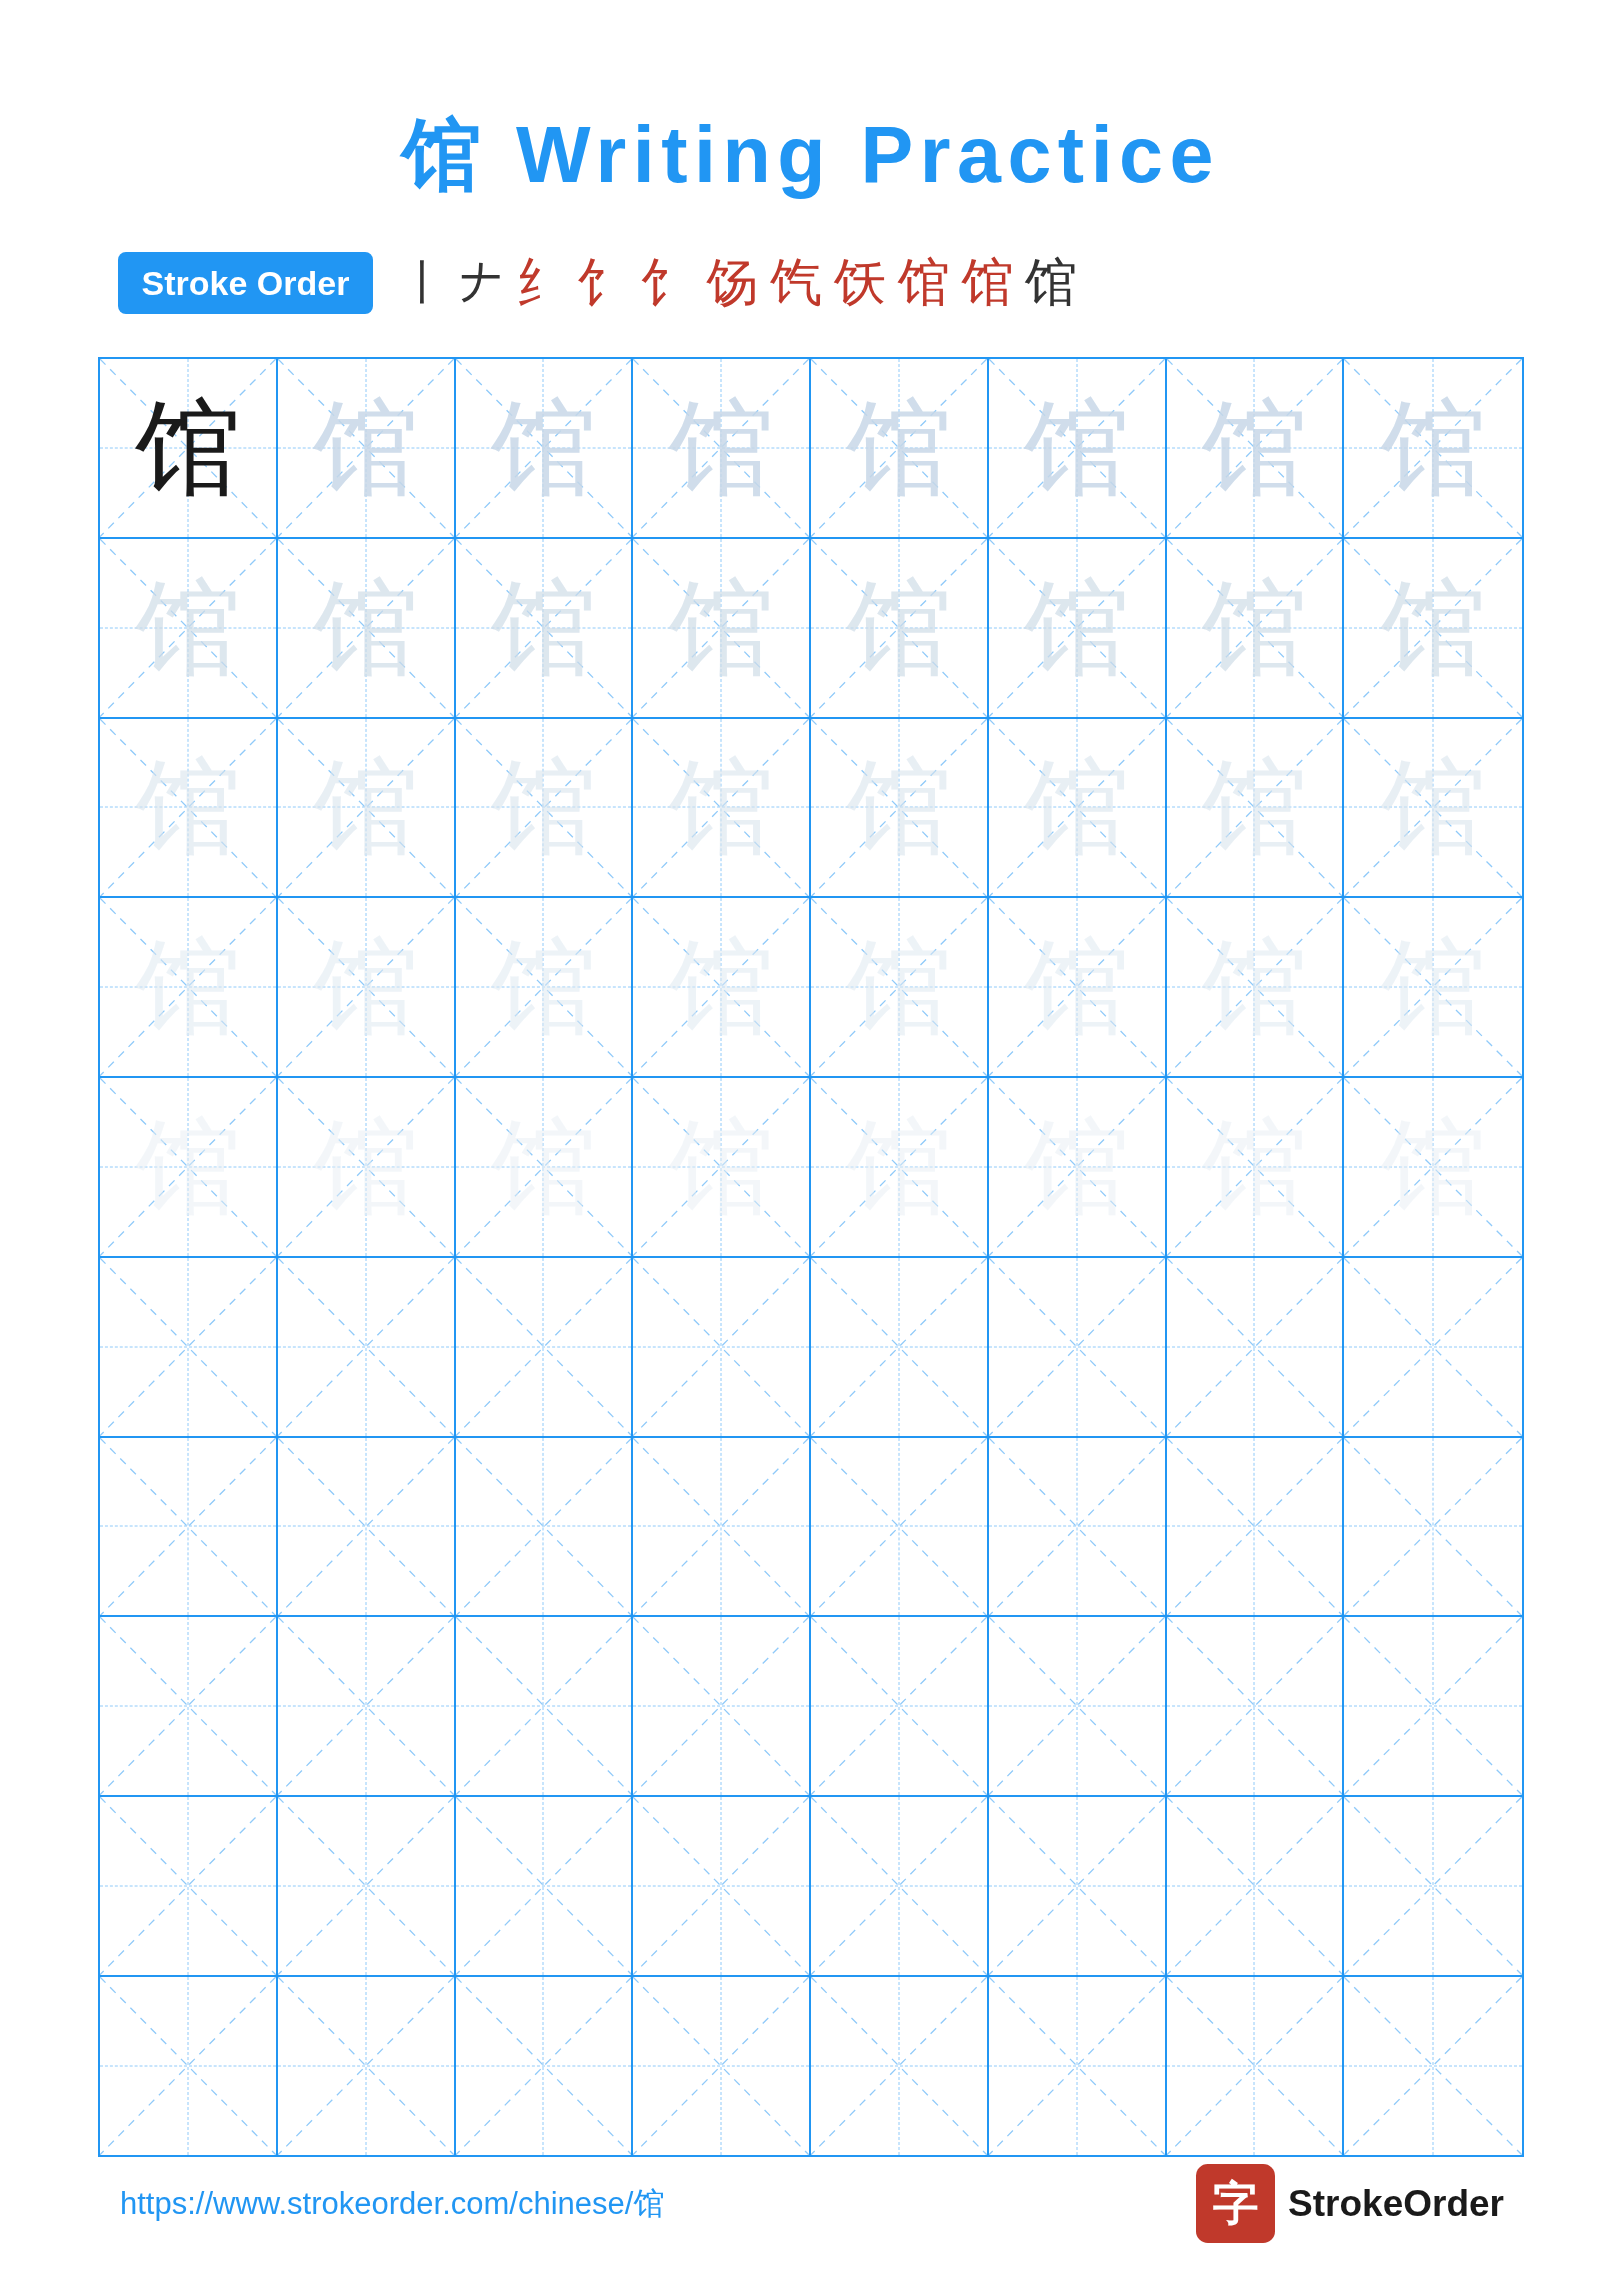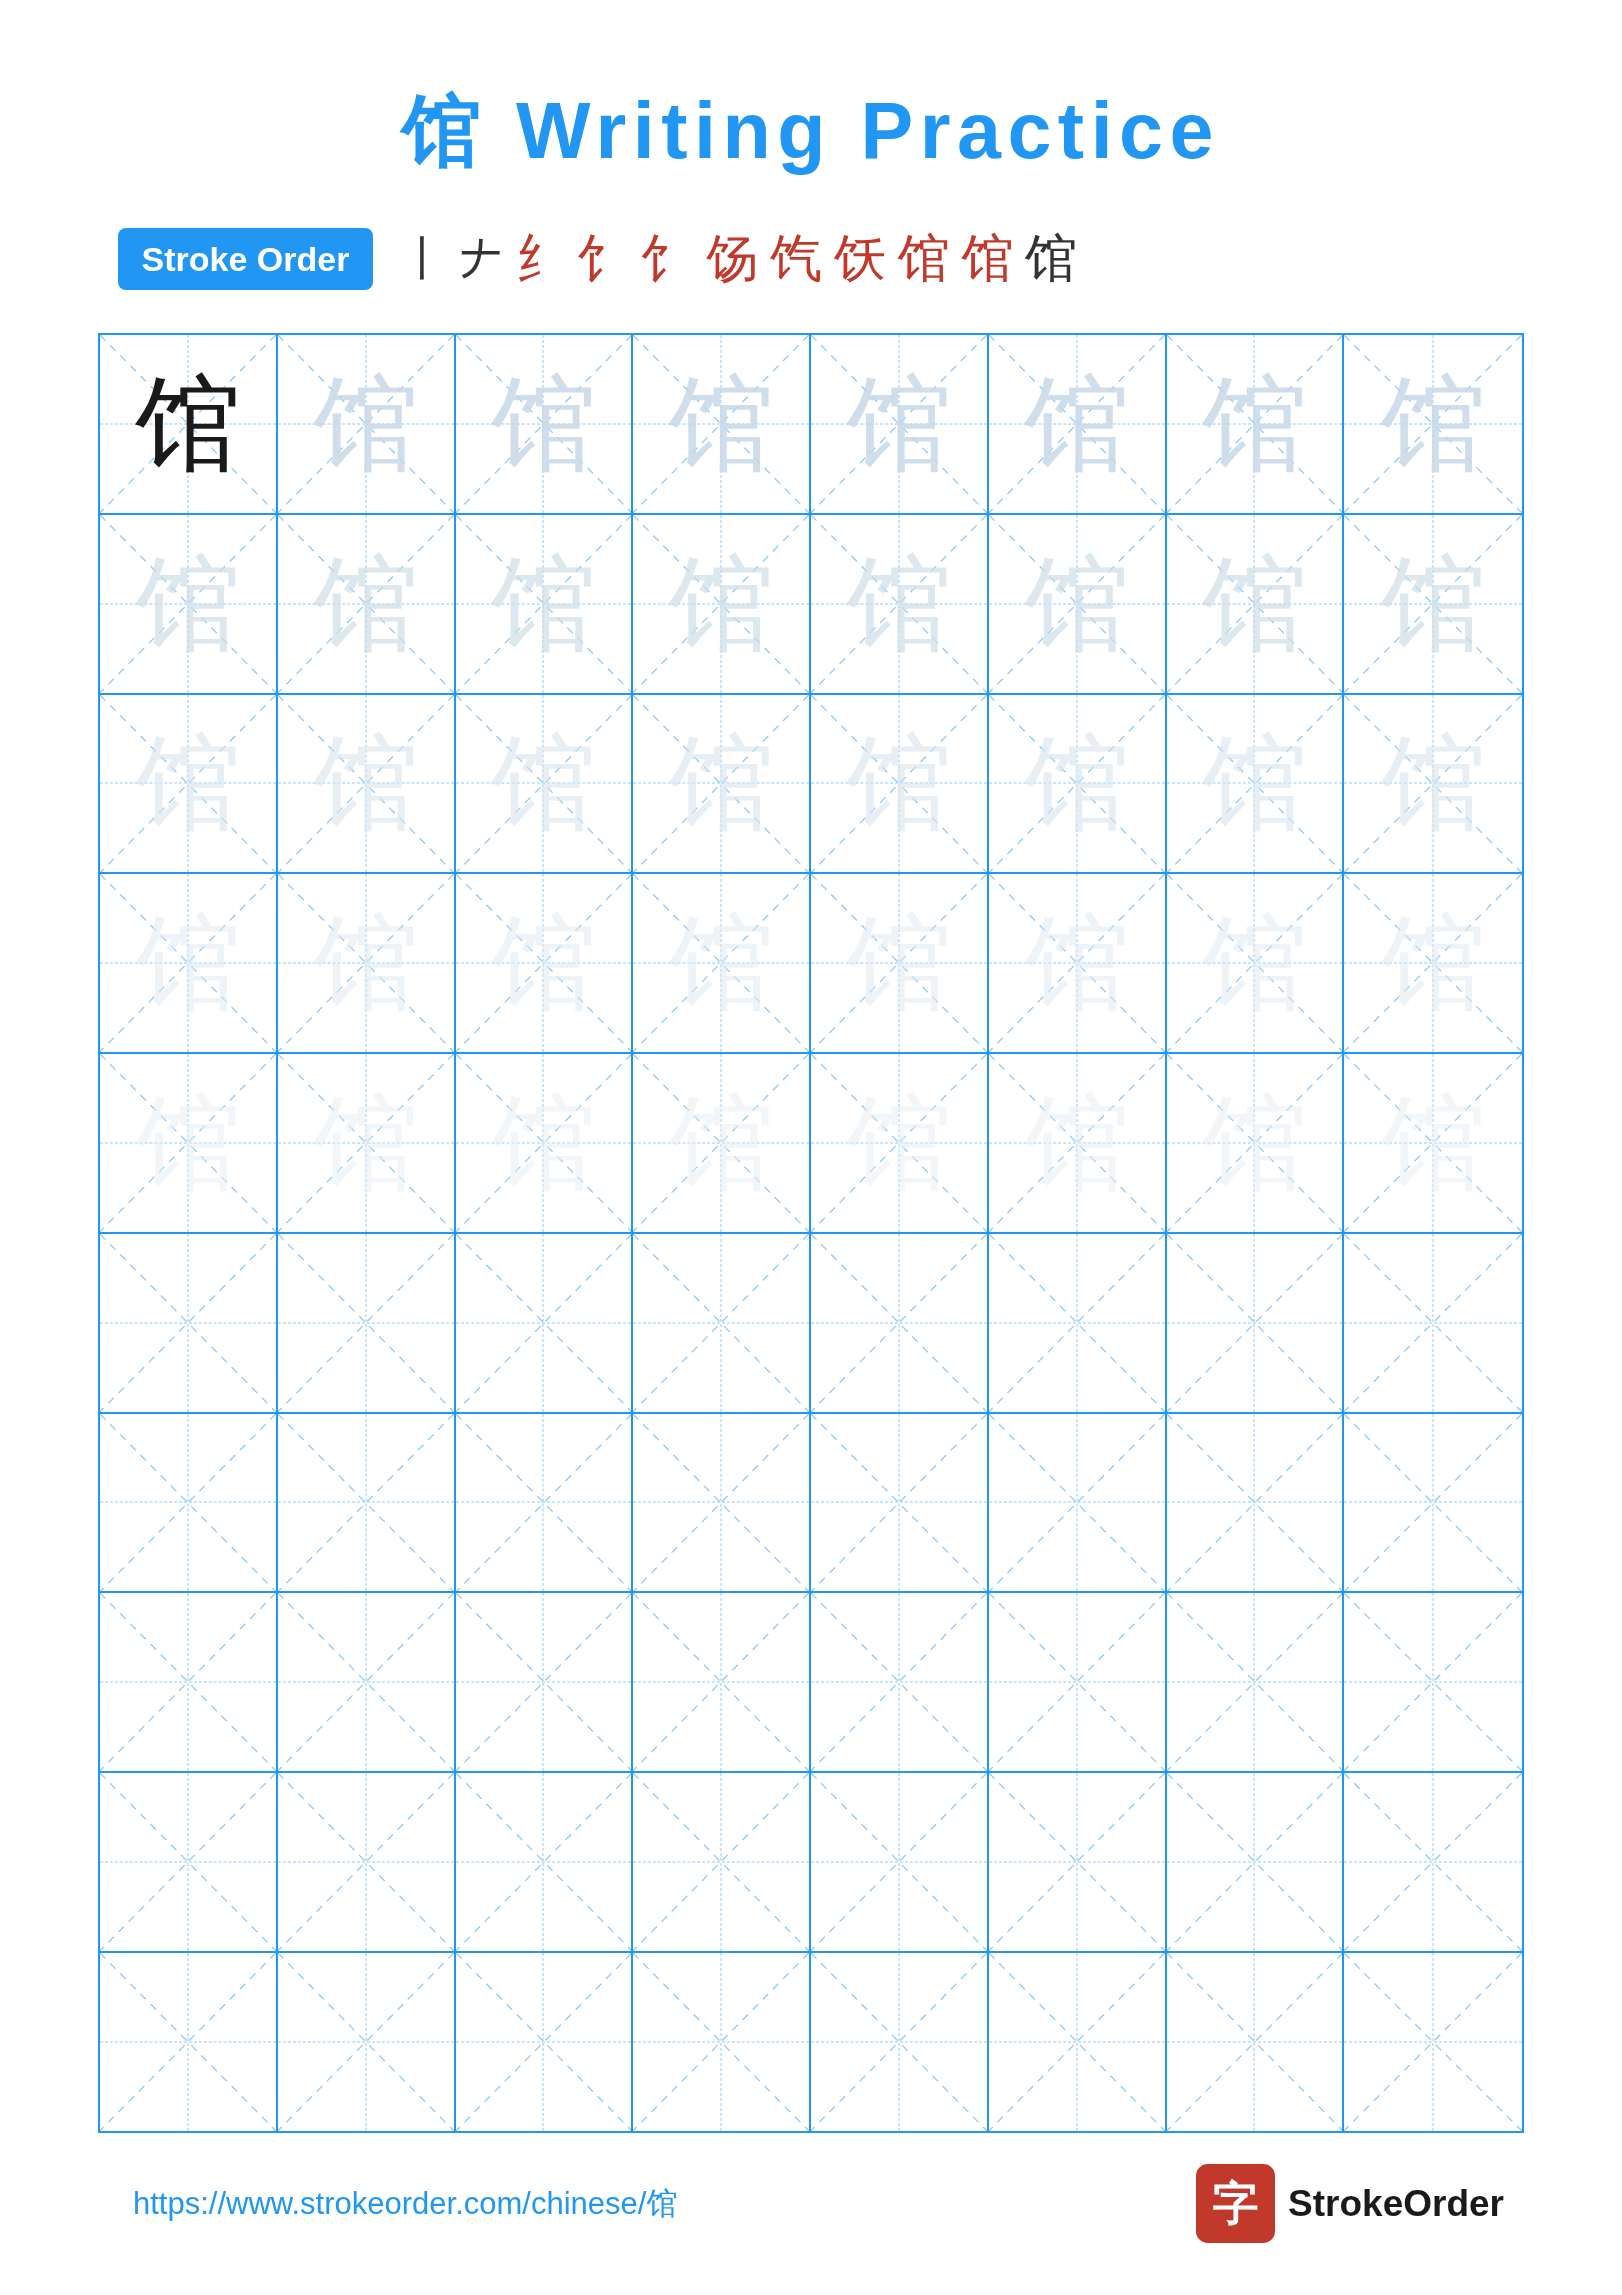--- a/index.html
+++ b/index.html
@@ -13,20 +13,21 @@
     }
 
     .page-title {
       text-align: center;
       padding-top: 79px;
       font-size: 79px;
       font-weight: bold;
       color: #2196F3;
       font-family: Arial, sans-serif;
       letter-spacing: 6.5px;
+      margin-top: 24px;
     }
 
     .stroke-order-section {
       display: flex;
       align-items: center;
       padding: 39px 118px 26px 118px;
       gap: 27px;
     }
 
     .stroke-order-badge {
@@ -151,21 +152,21 @@
     }
 
     .char-light-4 {
       color: #e0eaf2;
       opacity: 0.55;
     }
 
     .footer {
       position: absolute;
       bottom: 52px;
-      left: 15px;
+      left: 2px;
       right: 0;
       display: flex;
       align-items: center;
       justify-content: space-between;
       padding: 0 118px;
     }
 
     .footer-url {
       color: #2196F3;
       font-size: 31px;

